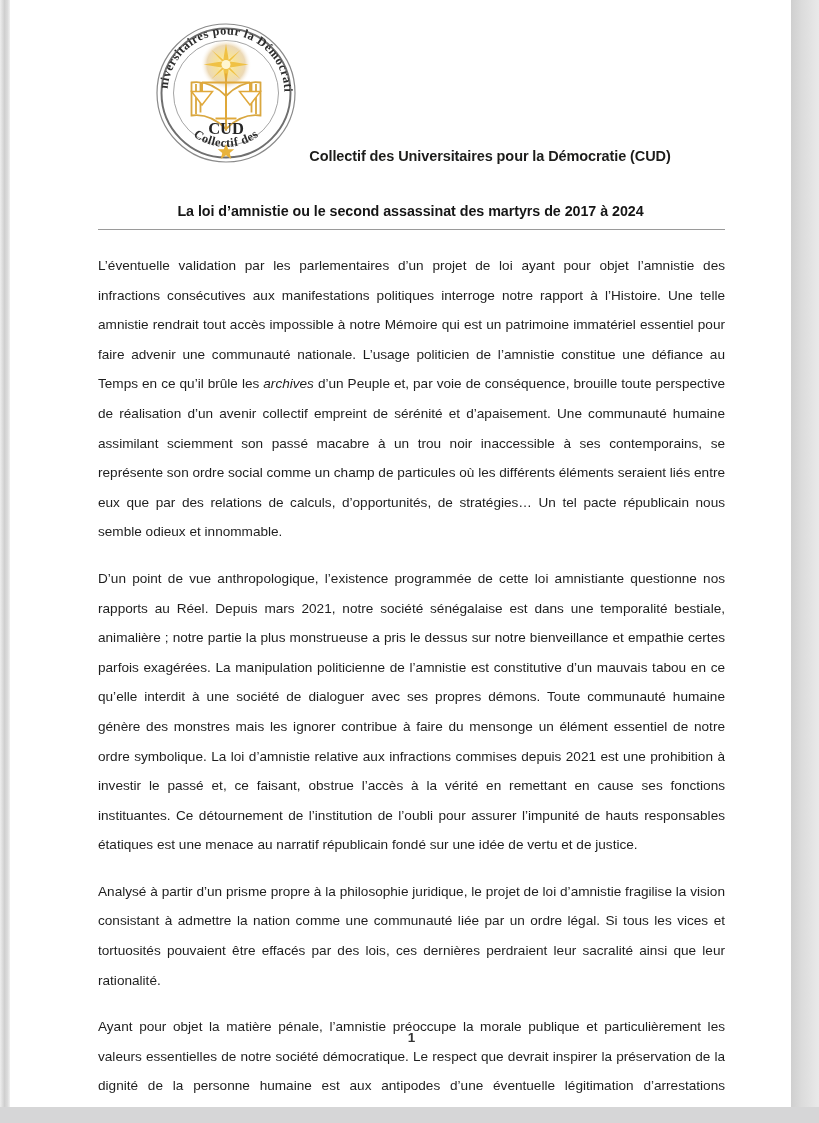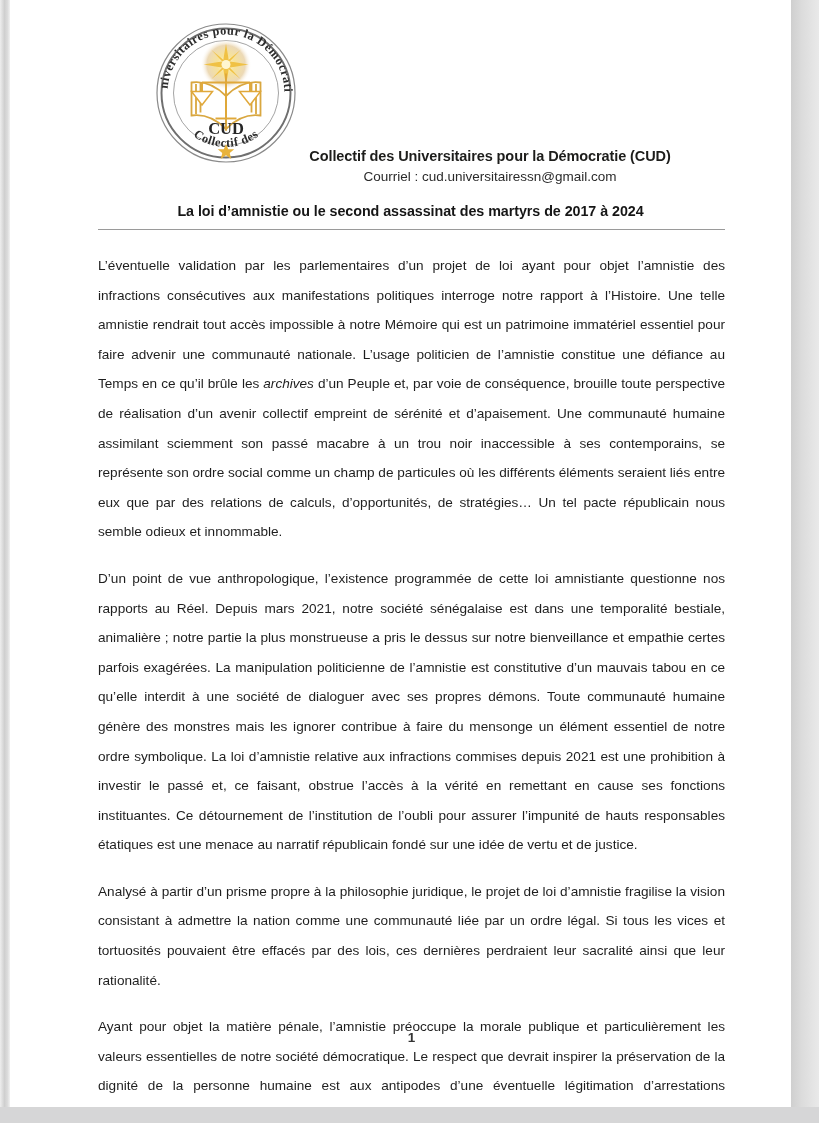--- a/index.html
+++ b/index.html
@@ -215,21 +215,20 @@
           </g>
 
           <text x="100" y="154" text-anchor="middle" font-family="'Liberation Serif', serif" font-size="22" font-weight="bold" fill="#262626">CUD</text>
 
           <polygon points="100,168 103,175 111,175 105,180 107,188 100,183 93,188 95,180 89,175 97,175" fill="#e8b33c"></polygon>
         </svg>
       </div>
 
       <div id="org-block">
         <div id="org-name">Collectif des Universitaires pour la Démocratie (CUD)</div>
-        <div id="org-email">Courriel : cud.universitairessn@gmail.com</div>
       </div>
 
     </div>
 
     <div id="doc-title">La loi d’amnistie ou le second assassinat des martyrs de 2017 à 2024</div>
     <div id="title-rule"></div>
 
     <div id="body-copy">
       <p>L’éventuelle validation par les parlementaires d’un projet de loi ayant pour objet l’amnistie des infractions consécutives aux manifestations politiques interroge notre rapport à l’Histoire. Une telle amnistie rendrait tout accès impossible à notre Mémoire qui est un patrimoine immatériel essentiel pour faire advenir une communauté nationale. L’usage politicien de l’amnistie constitue une défiance au Temps en ce qu’il brûle les <em>archives</em> d’un Peuple et, par voie de conséquence, brouille toute perspective de réalisation d’un avenir collectif empreint de sérénité et d’apaisement. Une communauté humaine assimilant sciemment son passé macabre à un trou noir inaccessible à ses contemporains, se représente son ordre social comme un champ de particules où les différents éléments seraient liés entre eux que par des relations de calculs, d’opportunités, de stratégies… Un tel pacte républicain nous semble odieux et innommable.</p>
       <p>D’un point de vue anthropologique, l’existence programmée de cette loi amnistiante questionne nos rapports au Réel. Depuis mars 2021, notre société sénégalaise est dans une temporalité bestiale, animalière ; notre partie la plus monstrueuse a pris le dessus sur notre bienveillance et empathie certes parfois exagérées. La manipulation politicienne de l’amnistie est constitutive d’un mauvais tabou en ce qu’elle interdit à une société de dialoguer avec ses propres démons. Toute communauté humaine génère des monstres mais les ignorer contribue à faire du mensonge un élément essentiel de notre ordre symbolique. La loi d’amnistie relative aux infractions commises depuis 2021 est une prohibition à investir le passé et, ce faisant, obstrue l’accès à la vérité en remettant en cause ses fonctions instituantes. Ce détournement de l’institution de l’oubli pour assurer l’impunité de hauts responsables étatiques est une menace au narratif républicain fondé sur une idée de vertu et de justice.</p>

